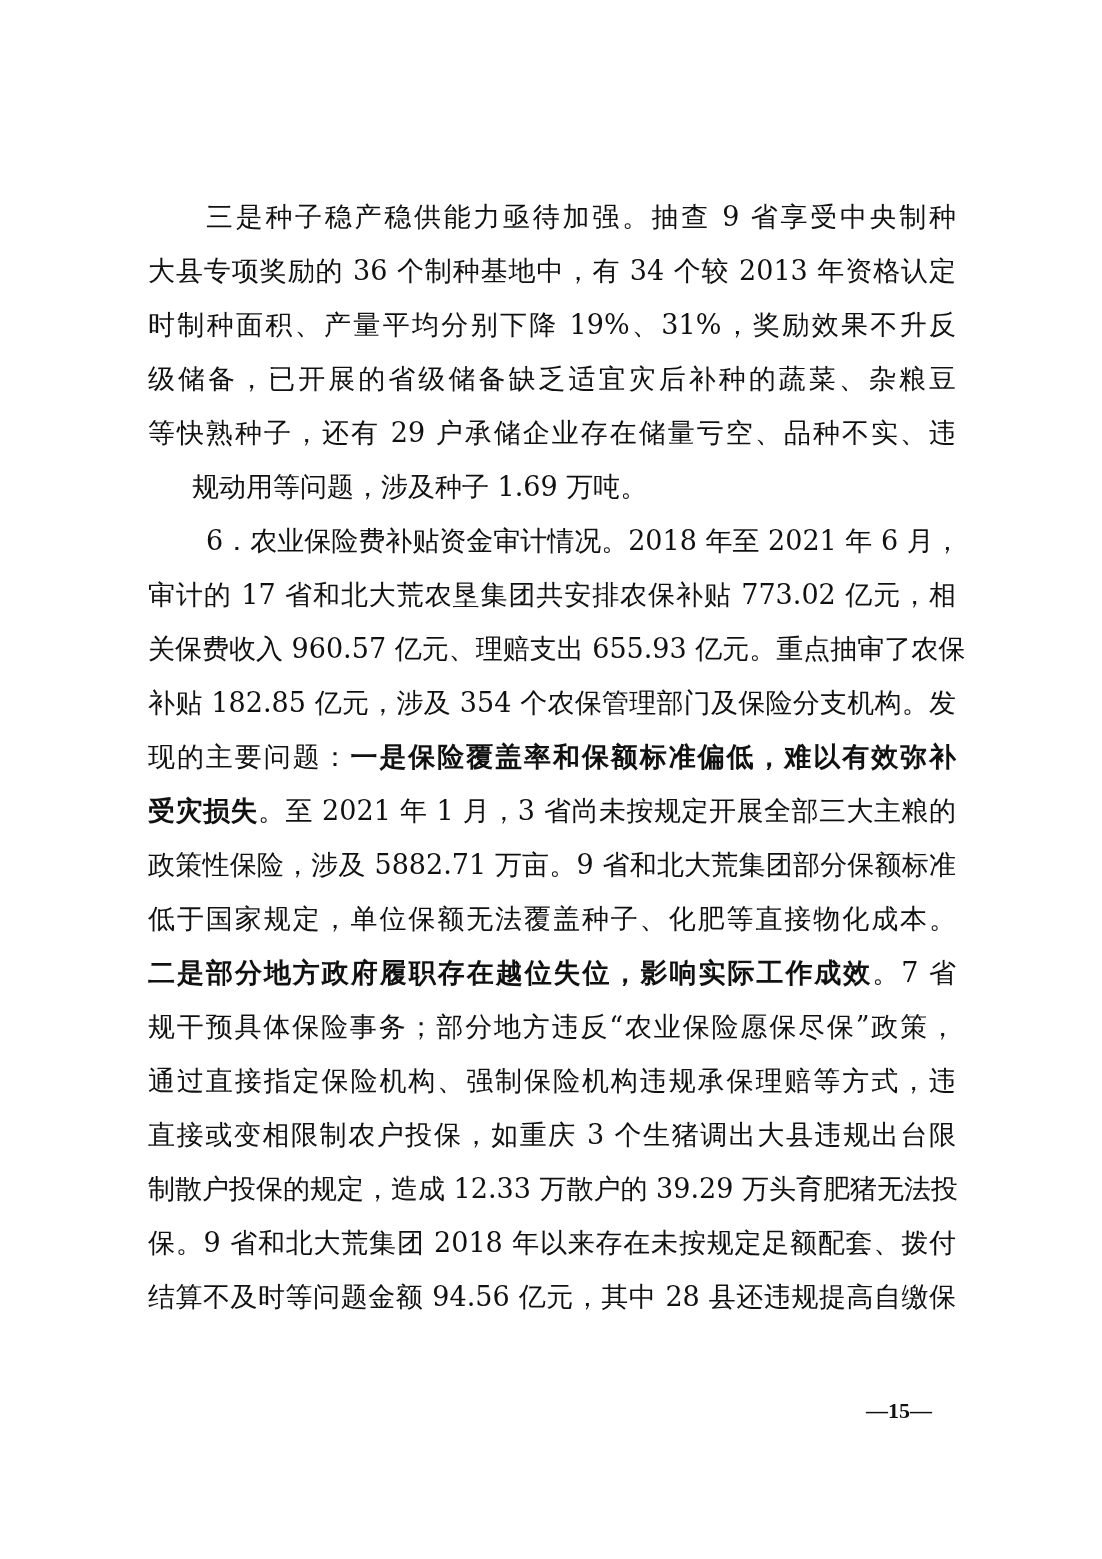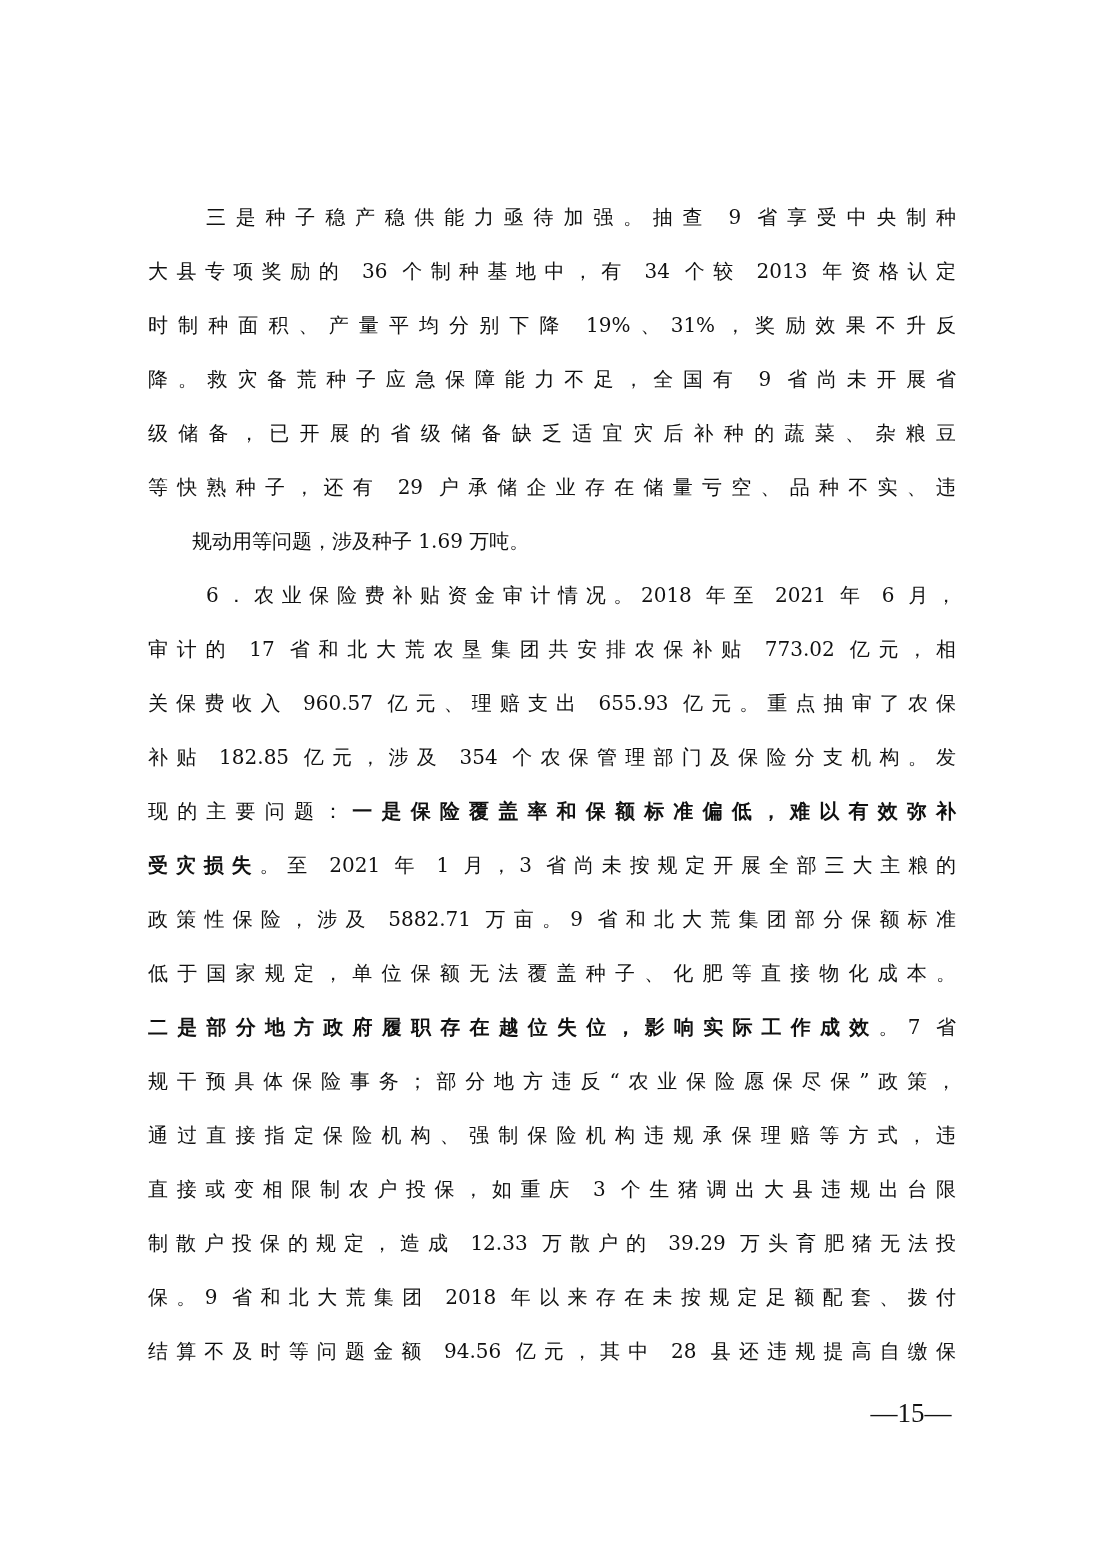--- a/index.html
+++ b/index.html
@@ -2,42 +2,41 @@
 <html><head>
 <meta charset="utf-8">
 <style>
   html, body { margin: 0; padding: 0; background: #ffffff; }
   body { width: 1102px; height: 1559px; position: relative; overflow: hidden; }
   .page { position: absolute; left: 0; top: 0; width: 1102px; height: 1559px; background: #fff; }
   .text-block { position: absolute; left: 148px; top: 190px; width: 808px; }
   .line {
     height: 54px; line-height: 54px;
     font-family: "DejaVu Serif", "Liberation Serif", serif;
-    font-size: 20px; color: #111;
+    font-size: 27px; color: #111;
     white-space: nowrap;
     text-align: justify; text-align-last: justify;
     letter-spacing: 0;
   }
   .line.last { text-align-last: left; margin-left: 44px; }
   .indent { padding-left: 58px; }
   .b { font-family: "DejaVu Sans", "Liberation Sans", sans-serif; font-weight: bold; margin-top: 38px; }
   .page-number {
-    position: absolute; left: 866px; top: 1398px; width: 90px; text-align: center;
-    font-family: "Liberation Serif", "DejaVu Serif", serif; font-size: 27px; color: #111;
+    position: absolute; left: 866px; top: 1398px; width: 90px; text-align: left;
+    font-family: "Liberation Serif", "DejaVu Serif", serif; font-size: 22px; color: #111; font-weight: bold;
   }
 </style>
 </head>
 <body>
 
 <div class="page">
   <div class="text-block" id="text-block">
       <div class="line indent"><span>三是种子稳产稳供能力亟待加强。</span><span>抽查 9 省享受中央制种</span></div>
       <div class="line"><span>大县专项奖励的 36 个制种基地中，有 34 个较 2013 年资格认定</span></div>
       <div class="line"><span>时制种面积、产量平均分别下降 19%、31%，奖励效果不升反</span></div>
-      <div class="line"><span>降。救灾备荒种子应急保障能力不足，全国有 9 省尚未开展省</span></div>
       <div class="line"><span>级储备，已开展的省级储备缺乏适宜灾后补种的蔬菜、杂粮豆</span></div>
       <div class="line"><span>等快熟种子，还有 29 户承储企业存在储量亏空、品种不实、违</span></div>
       <div class="line last"><span>规动用等问题，涉及种子 1.69 万吨。</span></div>
       <div class="line indent"><span>6．农业保险费补贴资金审计情况。2018 年至 2021 年 6 月，</span></div>
       <div class="line"><span>审计的 17 省和北大荒农垦集团共安排农保补贴 773.02 亿元，相</span></div>
       <div class="line"><span>关保费收入 960.57 亿元、理赔支出 655.93 亿元。重点抽审了农保</span></div>
       <div class="line"><span>补贴 182.85 亿元，涉及 354 个农保管理部门及保险分支机构。发</span></div>
       <div class="line"><span>现的主要问题：</span><span class="b">一是保险覆盖率和保额标准偏低，难以有效弥补</span></div>
       <div class="line"><span class="b">受灾损失</span><span>。至 2021 年 1 月，3 省尚未按规定开展全部三大主粮的</span></div>
       <div class="line"><span>政策性保险，涉及 5882.71 万亩。9 省和北大荒集团部分保额标准</span></div>

